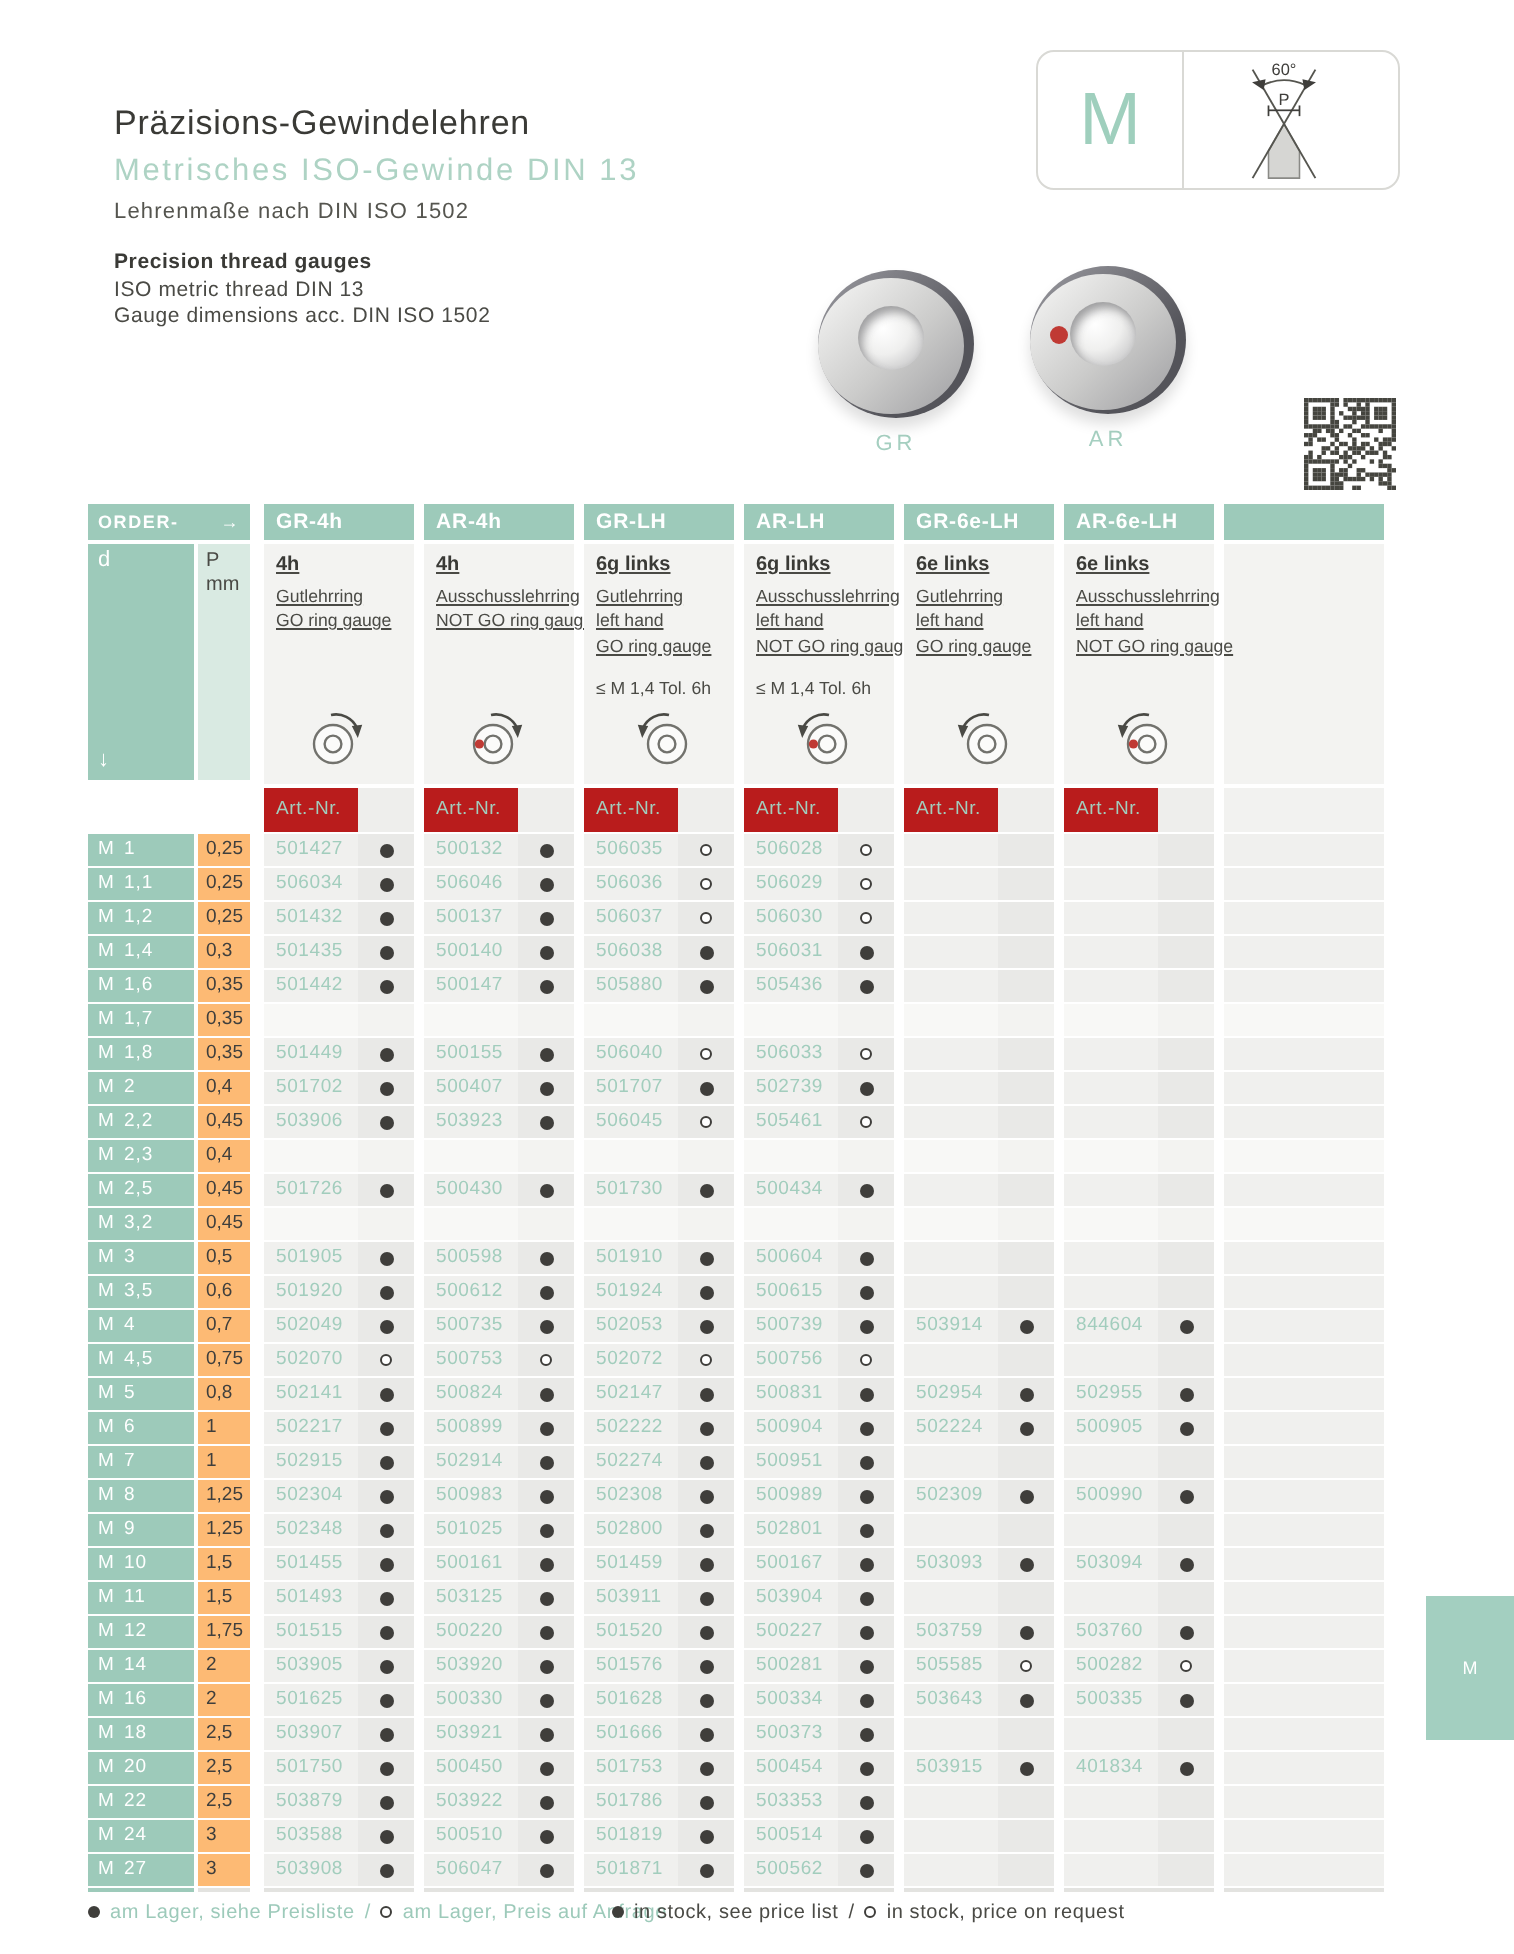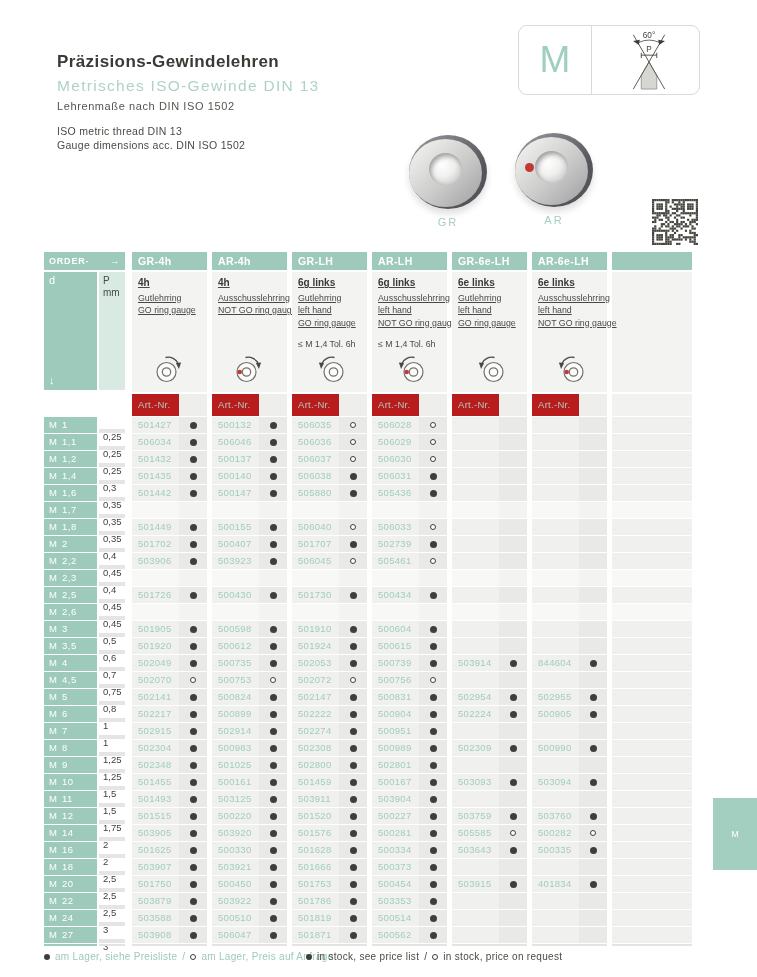--- a/index.html
+++ b/index.html
@@ -1,32 +1,32 @@
 <!DOCTYPE html>
 <html><head>
 <meta charset="utf-8">
 <style>
   html,body{margin:0;padding:0;background:#ffffff;}
   .page{position:relative;width:757px;height:977px;background:#ffffff;overflow:hidden;
         font-family:"Liberation Sans","DejaVu Sans",sans-serif;color:#3f3f3d;}
 
   
   .hdr{position:absolute;left:57px;top:52px;}
-  .hdr .t1{font-size:17px;font-weight:bold;color:#3a3a36;letter-spacing:.4px;}
+  .hdr .t1{font-size:17px;font-weight:normal;color:#3a3a36;letter-spacing:.4px;}
   .hdr .t2{font-size:15.5px;color:#aed3c4;letter-spacing:1.3px;margin-top:5px;}
   .hdr .t3{font-size:11px;color:#55554f;letter-spacing:.6px;margin-top:5px;}
   .hdr .en{margin-top:13px;font-size:10.5px;color:#4a4a45;letter-spacing:.3px;line-height:13.5px;}
   .hdr .en .b{font-weight:bold;color:#3a3a36;}
 
   
   .sym{position:absolute;left:518px;top:25px;width:182px;height:70px;border:1px solid #d9d9d5;
        border-radius:9px;display:flex;background:#fff;box-sizing:border-box;}
   .sym .m{width:72px;display:flex;align-items:center;justify-content:center;
           font-size:37px;color:#9fcfbd;border-right:1px solid #d9d9d5;}
-  .sym .prof{flex:1;display:flex;align-items:center;justify-content:flex-end;text-decoration:underline;}
+  .sym .prof{flex:1;display:flex;align-items:center;justify-content:flex-start;text-decoration:underline;}
 
   
   .gauge{position:absolute;width:78px;}
   .ring{position:relative;width:78px;height:74px;border-radius:50%;
         background:linear-gradient(135deg,#9b9ba1 0%,#54545a 70%);box-shadow:0 5px 7px rgba(0,0,0,.13);}
   .ring .face{position:absolute;left:0;top:4px;width:73px;height:68px;border-radius:50%;
         background:linear-gradient(135deg,#f4f4f3 5%,#cbcbca 55%,#9e9ea1 100%);}
   .ring .hole{position:absolute;left:20px;top:18px;width:33px;height:32px;border-radius:50%;
         background:radial-gradient(circle at 38% 35%,#ffffff 0%,#efefee 45%,#b6b6b8 100%);
         box-shadow:inset 2px 3px 5px rgba(55,55,60,.45);}
@@ -67,22 +67,22 @@
   .ar-cell{width:75px;margin-right:5px;display:flex;}
   .ar-num{width:47px;background:#b91c1c;color:#a2cdbd;font-size:9.5px;line-height:22px;
           padding-left:6px;box-sizing:border-box;letter-spacing:.3px;}
   .ar-dot{flex:1;background:#eeeeec;}
   .ar-last{width:80px;background:#f2f2f0;}
 
   .drow{display:flex;height:16px;margin-bottom:1px;}
   .rl{width:53px;margin-right:2px;background:#9dcaba;color:#fff;font-size:9.5px;line-height:16px;
       display:flex;letter-spacing:.5px;}
   .rl .mpre{width:13px;padding-left:5px;}
-  .pv{width:26px;margin-right:7px;background:#e5e5e5;color:#3f3f3d;font-size:9.5px;line-height:16px;
-      padding-left:4px;box-sizing:border-box;margin-top:12px;}
+  .pv{width:26px;margin-right:7px;background:#fdba74;color:#3f3f3d;font-size:9.5px;line-height:16px;
+      padding-left:4px;box-sizing:border-box;}
   .dc{width:75px;margin-right:5px;display:flex;}
   .dc .num{width:47px;background:#f0f0ee;color:#a2cdbd;font-size:9.5px;line-height:16px;
            padding-left:6px;box-sizing:border-box;letter-spacing:.3px;}
   .dc .dst{flex:1;background:#e9e9e7;display:flex;align-items:center;justify-content:center;}
   .dlast{width:80px;background:#f0f0ee;}
   .drow.empty .dc .num{background:#f8f8f6;}
   .drow.empty .dc .dst{background:#f3f3f1;}
   .drow.empty .dlast{background:#f8f8f6;}
 
   .dot{width:7px;height:7px;border-radius:50%;}
@@ -108,20 +108,21 @@
 </head>
 <body>
 
 <div class="page">
 
   <div class="hdr">
     <div class="t1">Präzisions-Gewindelehren</div>
     <div class="t2">Metrisches ISO-Gewinde DIN 13</div>
     <div class="t3">Lehrenmaße nach DIN ISO 1502</div>
     <div class="en">
+      <div class="b">Precision thread gauges</div>
       <div>ISO metric thread DIN 13</div>
       <div>Gauge dimensions acc. DIN ISO 1502</div>
     </div>
   </div>
 
   <div class="sym">
     <div class="m">M</div>
     <div class="prof" id="profile-cell">
         <svg width="100" height="62" viewBox="0 0 100 64">
     <polygon points="50,34 58,48 58,62 42,62 42,48" fill="#d6d6d3" stroke="#8a8a86" stroke-width="0.8"></polygon>
@@ -951,21 +952,21 @@
           </div>
           <div class="dc">
             <div class="num"></div>
             <div class="dst"></div>
           </div>
           <div class="dlast"></div>
         </div>
         <div class="drow empty">
           <div class="rl">
             <span class="mpre">M</span>
-            <span>2,6</span>
+            <span>3,2</span>
           </div>
           <div class="pv">0,45</div>
           <div class="dc">
             <div class="num"></div>
             <div class="dst"></div>
           </div>
           <div class="dc">
             <div class="num"></div>
             <div class="dst"></div>
           </div>

